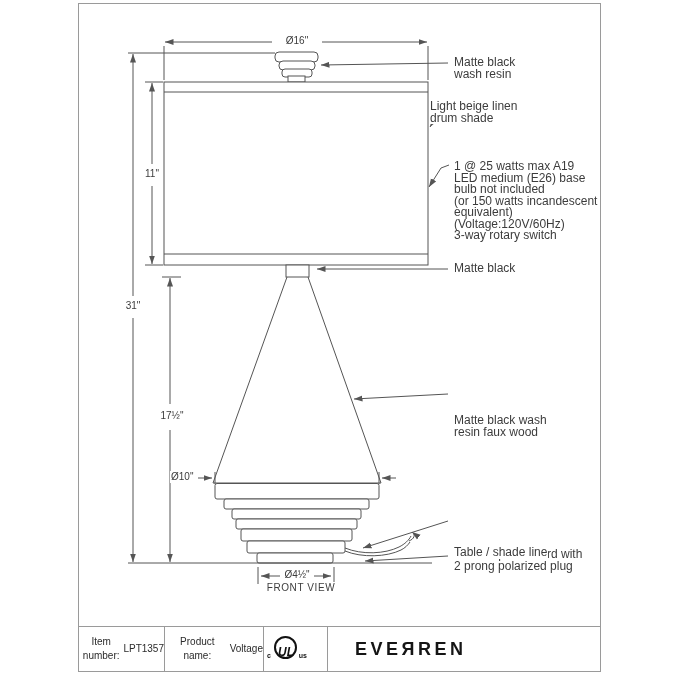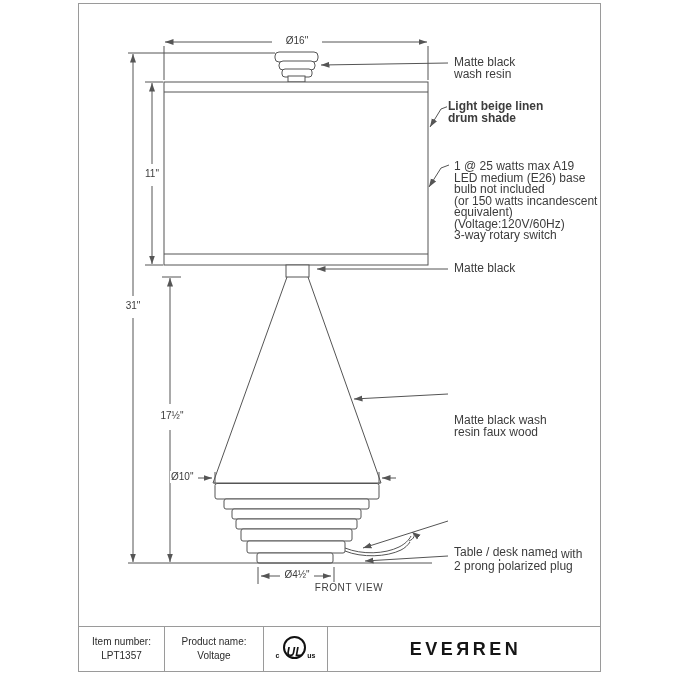--- a/index.html
+++ b/index.html
@@ -20,29 +20,29 @@
   .dim{font-size:10px;color:#3c3c3c;}
   .center{transform:translateX(-50%);}
   .front-view{font-size:10px;letter-spacing:0.6px;color:#3c3c3c;}
   
   .title-block{
     position:absolute;left:78px;top:626px;width:523px;height:46px;
     border:1px solid #9a9a9a;box-sizing:border-box;display:flex;background:#fff;
   }
   .tb-cell{
     border-right:1px solid #9a9a9a;box-sizing:border-box;height:100%;
-    display:flex;flex-direction:column;align-items:center;justify-content:center;
+    display:flex;flex-direction:row;align-items:center;justify-content:flex-start;
     font-size:10px;line-height:14px;color:#2b2b2b;text-align:center;
   }
   .tb-cell:last-child{border-right:none;}
   .tb-c1{width:86px;} .tb-c2{width:99px;} .tb-c3{width:154px;}
   .tb-c4{width:64px;} .tb-c5{flex:1;}
   .brand{
     font-size:18px;letter-spacing:3.5px;font-weight:600;color:#151515;
-    line-height:1;padding-left:3px;
+    line-height:1;padding-left:3px;margin-left:24px;
   }
   
   .ul-wrap{position:relative;width:46px;height:30px;}
   .ul-circle{
     position:absolute;left:10px;top:2px;width:23px;height:23px;border:2px solid #111;
     border-radius:50%;box-sizing:border-box;
   }
   .ul-letters{
     position:absolute;left:0;top:3px;width:100%;height:100%;
     font-weight:bold;font-style:italic;font-size:12px;color:#111;
@@ -130,39 +130,39 @@
     <line x1="448" y1="556" x2="365" y2="561" marker-end="url(#arr)"></line>
   </g>
 </svg>
 
 <div class="lbl dim center" style="left:297px;top:35px;">Ø16"</div>
 <div class="lbl dim center" style="left:152px;top:168px;">11"</div>
 <div class="lbl dim center" style="left:133px;top:300px;">31"</div>
 <div class="lbl dim center" style="left:172px;top:410px;">17½"</div>
 <div class="lbl dim" style="left:170px;top:471px;">Ø10"</div>
 <div class="lbl dim center" style="left:297px;top:569px;">Ø4½"</div>
-<div class="lbl front-view center" style="left:301px;top:582px;margin-left:48px;">FRONT VIEW</div>
+<div class="lbl front-view center" style="left:301px;top:582px;">FRONT VIEW</div>
 
 <div class="lbl" style="left:453px;top:57px;">Matte black
 wash resin</div>
-<div class="lbl" style="left:447px;top:101px;font-weight:bold;">Light beige linen
+<div class="lbl" style="left:429px;top:101px;">Light beige linen
 drum shade</div>
 <div class="lbl" style="left:453px;top:161px;">1 @ 25 watts max A19
 LED medium (E26) base
 bulb not included
 (or 150 watts incandescent
 equivalent)
 (Voltage:120V/60Hz)
 3-way rotary switch</div>
 <div class="lbl" style="left:453px;top:263px;">Matte black</div>
 <div class="lbl" style="left:453px;top:415px;">Matte black wash
 resin faux wood</div>
 <div class="lbl" style="left:453px;top:514px;margin-top:35px;">6' Clear power cord with
 2 prong polarized plug</div>
-<div class="lbl" style="left:453px;top:547px;">Table / desk name</div>
+<div class="lbl" style="left:453px;top:547px;">Table / shade line</div>
 
 <div class="title-block">
   <div class="tb-cell tb-c1">
     <div>Item number:</div>
     <div>LPT1357</div>
   </div>
   <div class="tb-cell tb-c2">
     <div>Product name:</div>
     <div>Voltage</div>
   </div>

